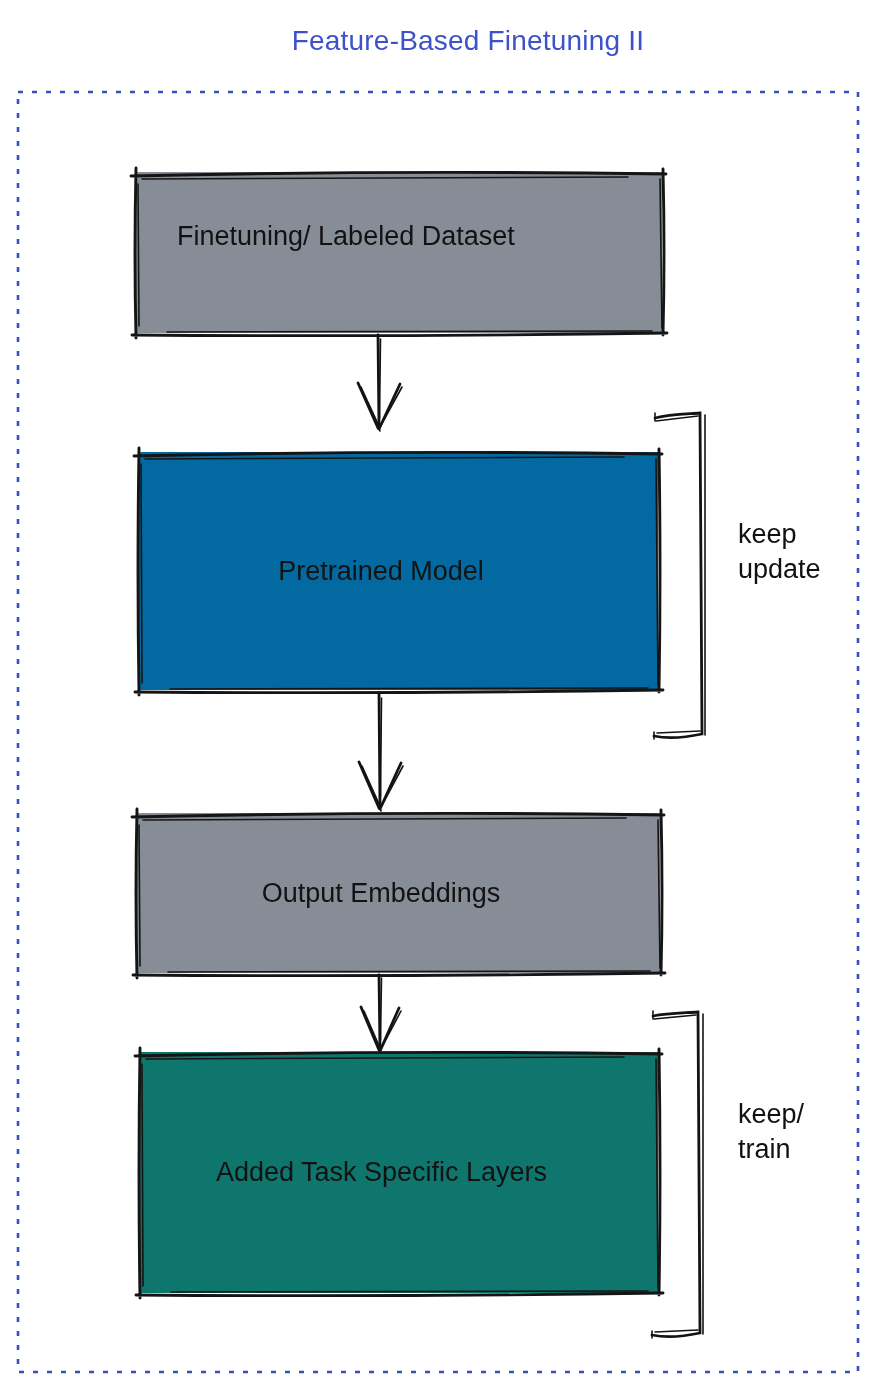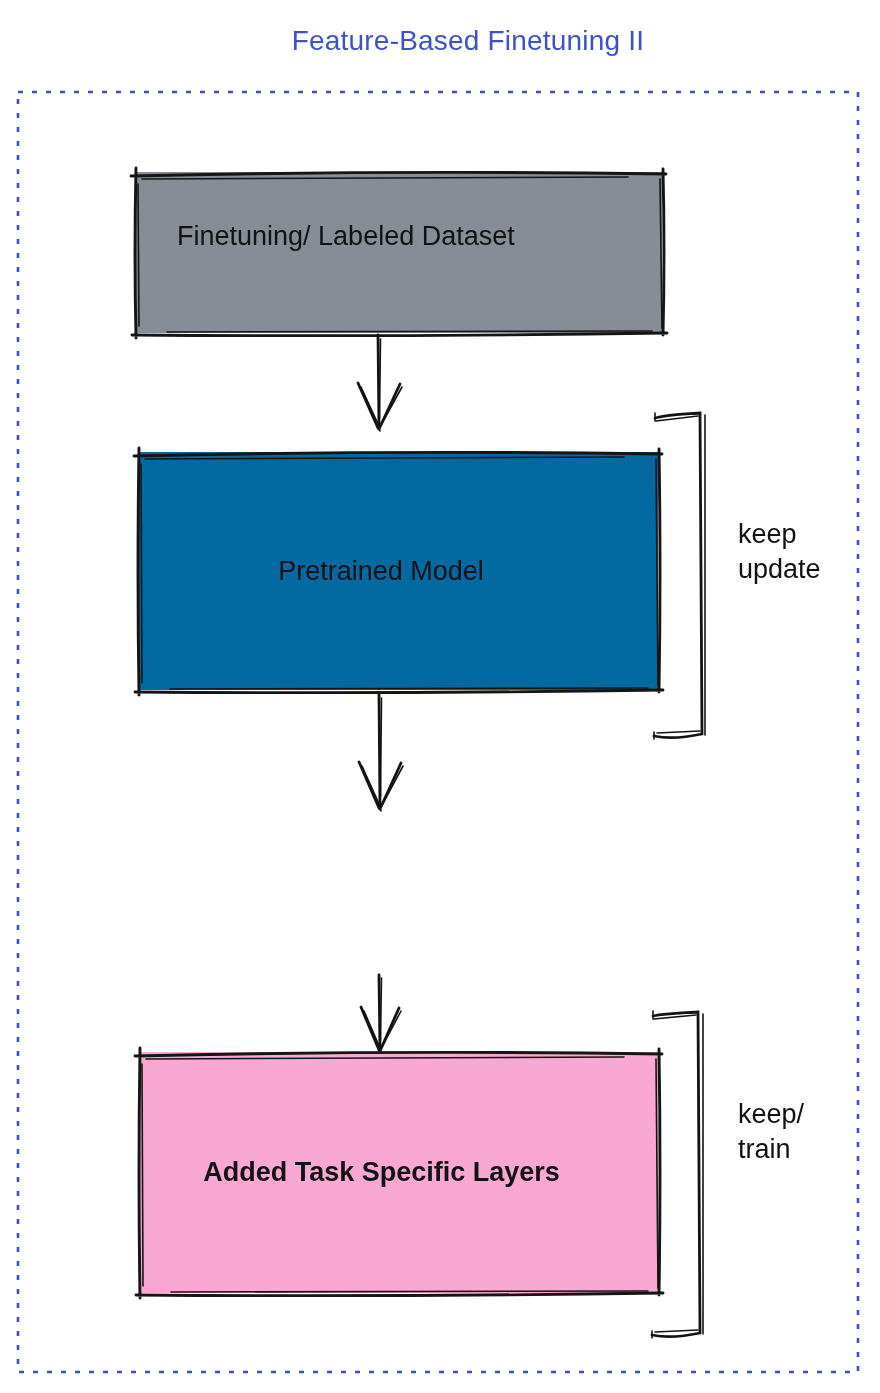--- a/index.html
+++ b/index.html
@@ -99,33 +99,48 @@
   <svg class="arrow-svg" style="left:352px;top:692px;" width="56" height="120">
     <path class="sw-main" d="M27,1 L28,115"></path>
     <path class="sw-sub" d="M29.5,6 L28.5,104"></path>
     <path class="sw-main" d="M7,70 L27,116"></path>
     <path class="sw-sub" d="M10,74 L28,114"></path>
     <path class="sw-main" d="M49,71 L28,117"></path>
     <path class="sw-sub" d="M51,74 L29,115"></path>
     <path class="sw-sub" d="M27,112 L29,119"></path>
   </svg>
 
+  <div class="node" style="left:128px;top:805px;width:540px;height:176px;">
+    <div class="fill nudge" style="background-color: rgb(134, 141, 150);">
+      <span>Output Embeddings</span>
+    </div>
+    <svg class="rough" width="540" height="176">
+        <path d="M 4 12 Q 270 6 536 10
+      M 533 5 Q 535 88 533 170
+      M 537 168 Q 270 172 5 170
+      M 9 173 Q 7 88 9 4" class="p-main"></path>
+        <path d="M 15 15 L 498 13
+      M 530 15 L 532 163
+      M 522 166 L 40 167
+      M 12 161 L 11 20" class="p-sub"></path>
+      </svg>
+  </div>
 
   <svg class="arrow-svg" style="left:352px;top:974px;" width="56" height="80">
     <path class="sw-main" d="M27,1 L28,75"></path>
     <path class="sw-sub" d="M29.5,4 L28.5,66"></path>
     <path class="sw-main" d="M9,33 L27,76"></path>
     <path class="sw-sub" d="M12,37 L28,74"></path>
     <path class="sw-main" d="M47,34 L28,77"></path>
     <path class="sw-sub" d="M49,37 L29,75"></path>
     <path class="sw-sub" d="M27,72 L29,79"></path>
   </svg>
 
   <div class="node" style="left:131px;top:1044px;width:535px;height:257px;">
-    <div class="fill nudge" style="background-color: #f9a8d4; font-weight: bold;">
+    <div class="fill nudge" style="background-color: #0f766e;">
       <span>Added Task Specific Layers</span>
     </div>
     <svg class="rough" width="535" height="257">
         <path d="M 4 12 Q 267.5 6 531 10
       M 528 5 Q 530 128.5 528 251
       M 532 249 Q 267.5 253 5 251
       M 9 254 Q 7 128.5 9 4" class="p-main"></path>
         <path d="M 15 15 L 493 13
       M 525 15 L 527 244
       M 517 247 L 40 248

